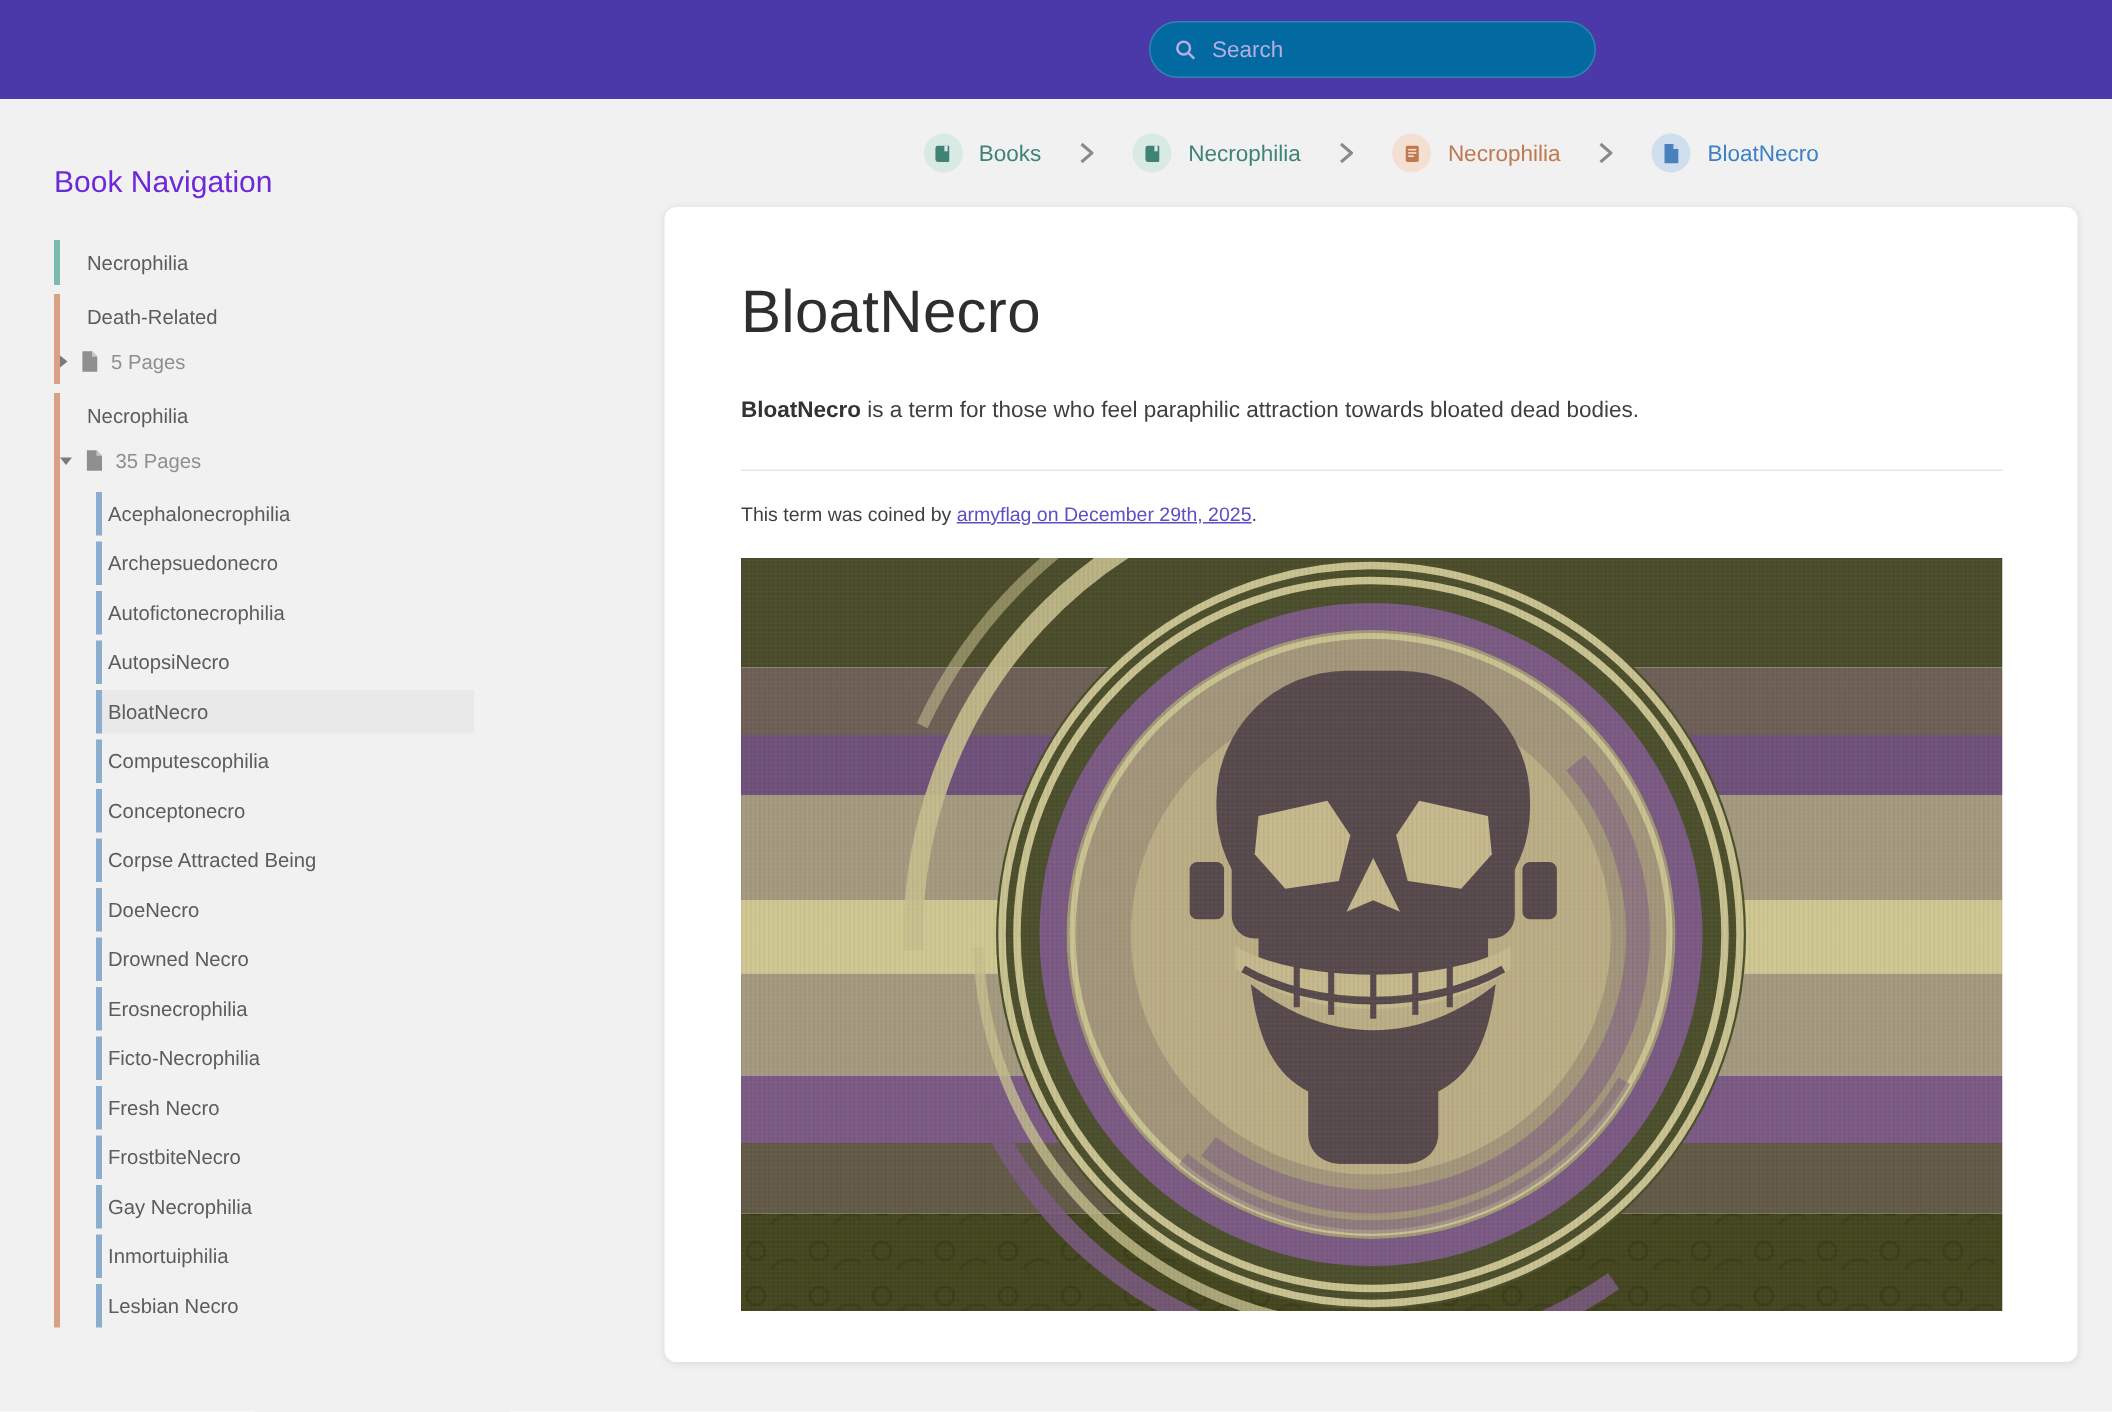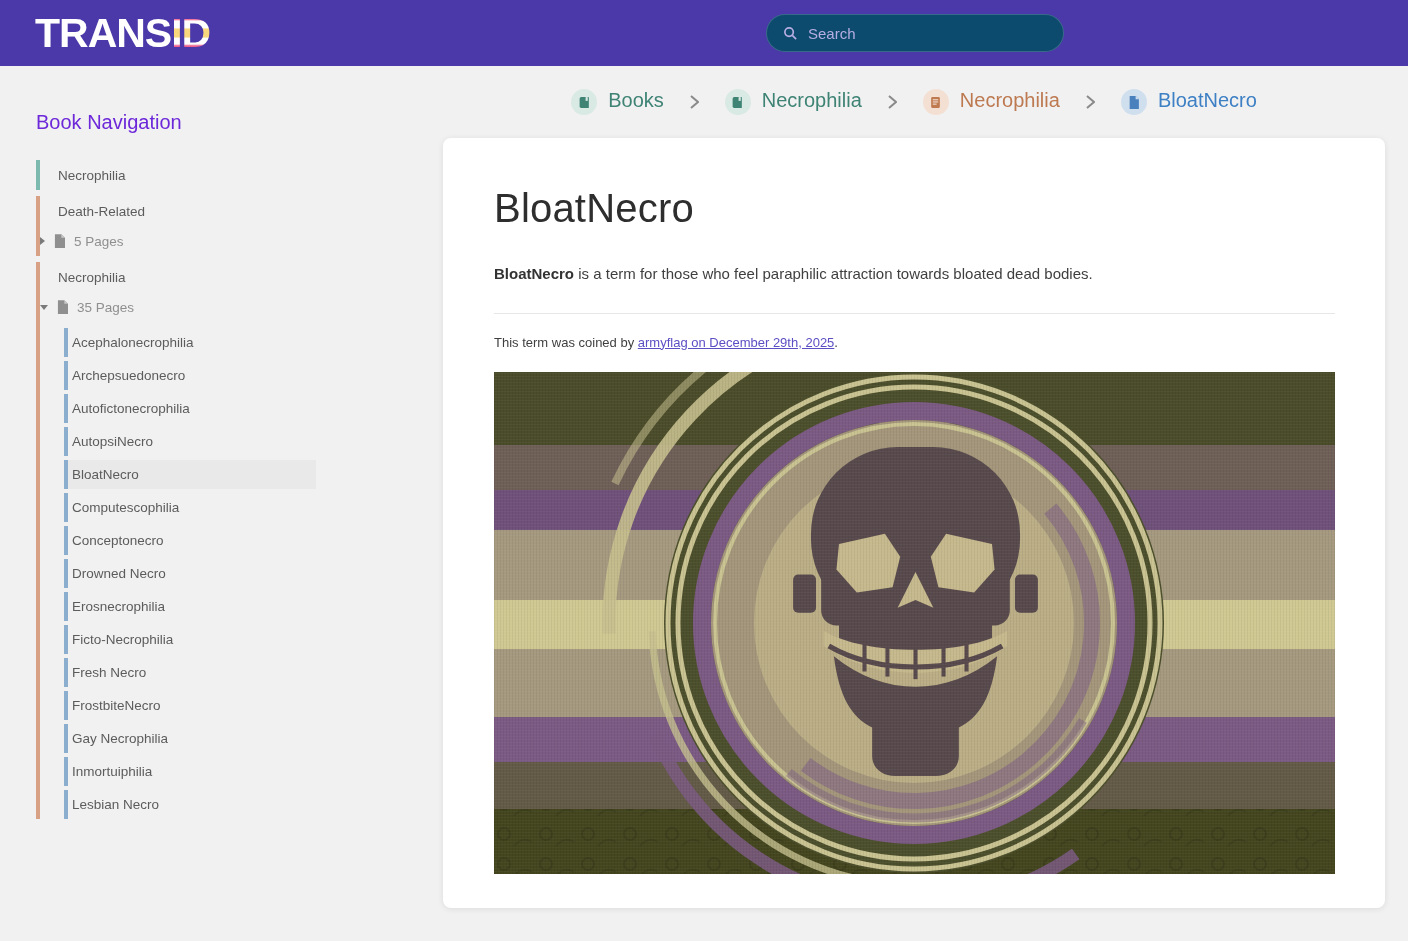--- a/index.html
+++ b/index.html
@@ -14,21 +14,21 @@
     position:absolute; top:0; left:0; width:1408px; height:66px;
     background:#4b38a9; display:flex; align-items:center; padding-left:35px;
   }
   .logo { font-size:41px; font-weight:800; letter-spacing:-1px; color:#fff; cursor:pointer; line-height:1; }
   .logo-id {
     background:linear-gradient(180deg,#ef5f8e 0%,#ef5f8e 20%,#ffffff 24%,#ffffff 38%,#f9d77d 42%,#f9d77d 58%,#ffffff 62%,#ffffff 74%,#ef5f8e 78%,#ef5f8e 100%);
     -webkit-background-clip:text; background-clip:text; color:transparent;
   }
   .search-box {
     position:absolute; left:766px; top:14px; width:298px; height:38px;
-    background:#0c4a6e; border:1px solid rgba(255,255,255,0.18);
+    background:#0369a1; border:1px solid rgba(255,255,255,0.18);
     border-radius:19px; display:flex; align-items:center; padding:0 16px; gap:10px;
   }
   .search-box svg { flex:0 0 auto; }
   .search-box input {
     background:transparent; border:none; outline:none; color:#d9d4f2;
     font-size:15px; width:100%; font-family:inherit;
   }
   .search-box input::placeholder { color:#b6aee2; }
 
   
@@ -45,21 +45,21 @@
   .pages { margin-left:24px; padding:2px 0 0 0; }
   .page-item {
     border-left:4px solid #8badce; padding-left:4px; height:29px; margin:4px 0;
     display:flex; align-items:center; width:252px; cursor:pointer; color:#5c5c5c;
   }
   .page-item.active { background:#e9e9e9; }
 
   
   .main { position:absolute; left:443px; top:66px; width:942px; }
   .breadcrumbs { height:72px; display:flex; align-items:center; justify-content:center; gap:26px; }
-  .crumb { display:flex; gap:11px; font-size:20px; cursor:pointer; }
+  .crumb { display:flex; align-items:center; gap:11px; font-size:15px; cursor:pointer; }
   .crumb-icon { width:26px; height:26px; border-radius:50%; display:flex; align-items:center; justify-content:center; }
   .crumb.book   { color:#3e8374; } .crumb.book .crumb-icon   { background:#d9e9e4; color:#3e8374; }
   .crumb.chapter{ color:#bd7950; } .crumb.chapter .crumb-icon{ background:#f3e0d3; color:#c07a50; }
   .crumb.page   { color:#3e80c4; } .crumb.page .crumb-icon   { background:#d0dfee; color:#4a81bd; }
 
   .card {
     width:942px; height:770px; background:#fff; border-radius:8px;
     box-shadow:0 1px 6px rgba(0,0,0,0.09); padding:42px 50px 40px 51px;
   }
   .page-title { font-size:40px; font-weight:300; color:#2e2e2e; margin:6px 0 32px; letter-spacing:0.2px; }
@@ -68,23 +68,20 @@
   .card hr { border:none; border-top:1px solid #e7e7e7; margin:27px 0 21px; }
   .coined { font-size:13px; color:#3f3f3f; }
   .coined a { color:#5b4fc4; text-decoration:underline; cursor:pointer; }
   .flag-wrap { margin-top:22px; }
   .flag-wrap svg { display:block; }
 </style>
 </head>
 <body>
 
 <header class="app-header">
-  <div class="logo">
-    <span>TRANS</span><span class="logo-id">ID</span>
-  </div>
   <div class="search-box">
     <svg width="15" height="15" viewBox="0 0 16 16" fill="none" stroke="#b6aee2" stroke-width="1.8">
       <circle cx="6.5" cy="6.5" r="4.5"></circle>
         <line x1="10" y1="10" x2="14" y2="14"></line>
     </svg>
     <input type="text" placeholder="Search" style="">
   </div>
 </header>
 
 <aside class="sidebar">
@@ -122,20 +119,22 @@
         <span>35 Pages</span>
       </div>
       <div class="pages">
         <div class="page-item">Acephalonecrophilia</div>
         <div class="page-item">Archepsuedonecro</div>
         <div class="page-item">Autofictonecrophilia</div>
         <div class="page-item">AutopsiNecro</div>
         <div class="page-item active">BloatNecro</div>
         <div class="page-item">Computescophilia</div>
         <div class="page-item">Conceptonecro</div>
+        <div class="page-item">Corpse Attracted Being</div>
+        <div class="page-item">DoeNecro</div>
         <div class="page-item">Drowned Necro</div>
         <div class="page-item">Erosnecrophilia</div>
         <div class="page-item">Ficto-Necrophilia</div>
         <div class="page-item">Fresh Necro</div>
         <div class="page-item">FrostbiteNecro</div>
         <div class="page-item">Gay Necrophilia</div>
         <div class="page-item">Inmortuiphilia</div>
         <div class="page-item">Lesbian Necro</div>
       </div>
     </div>

